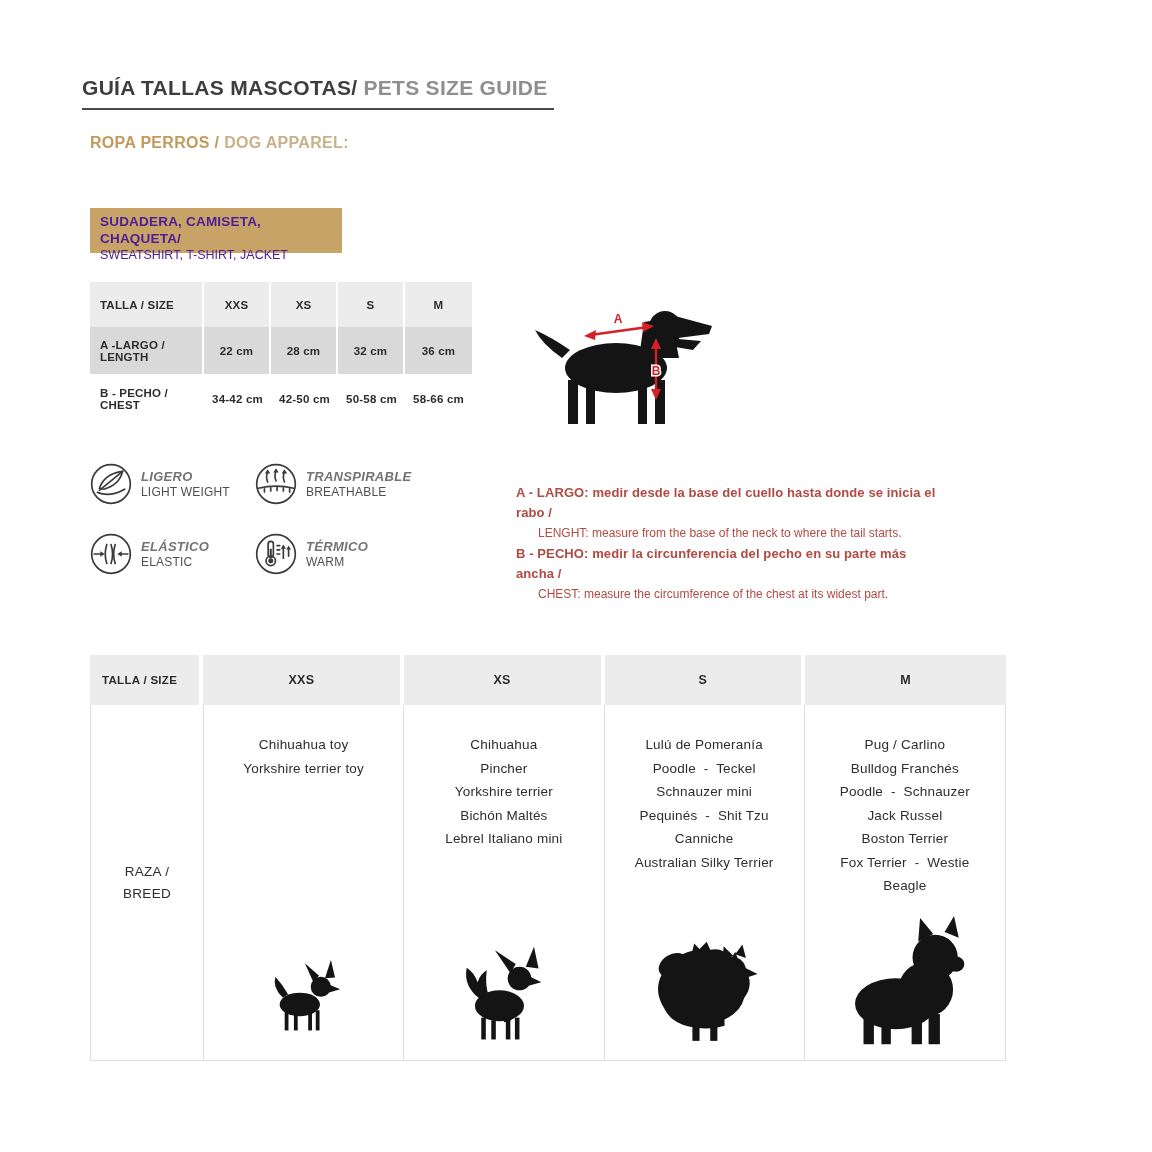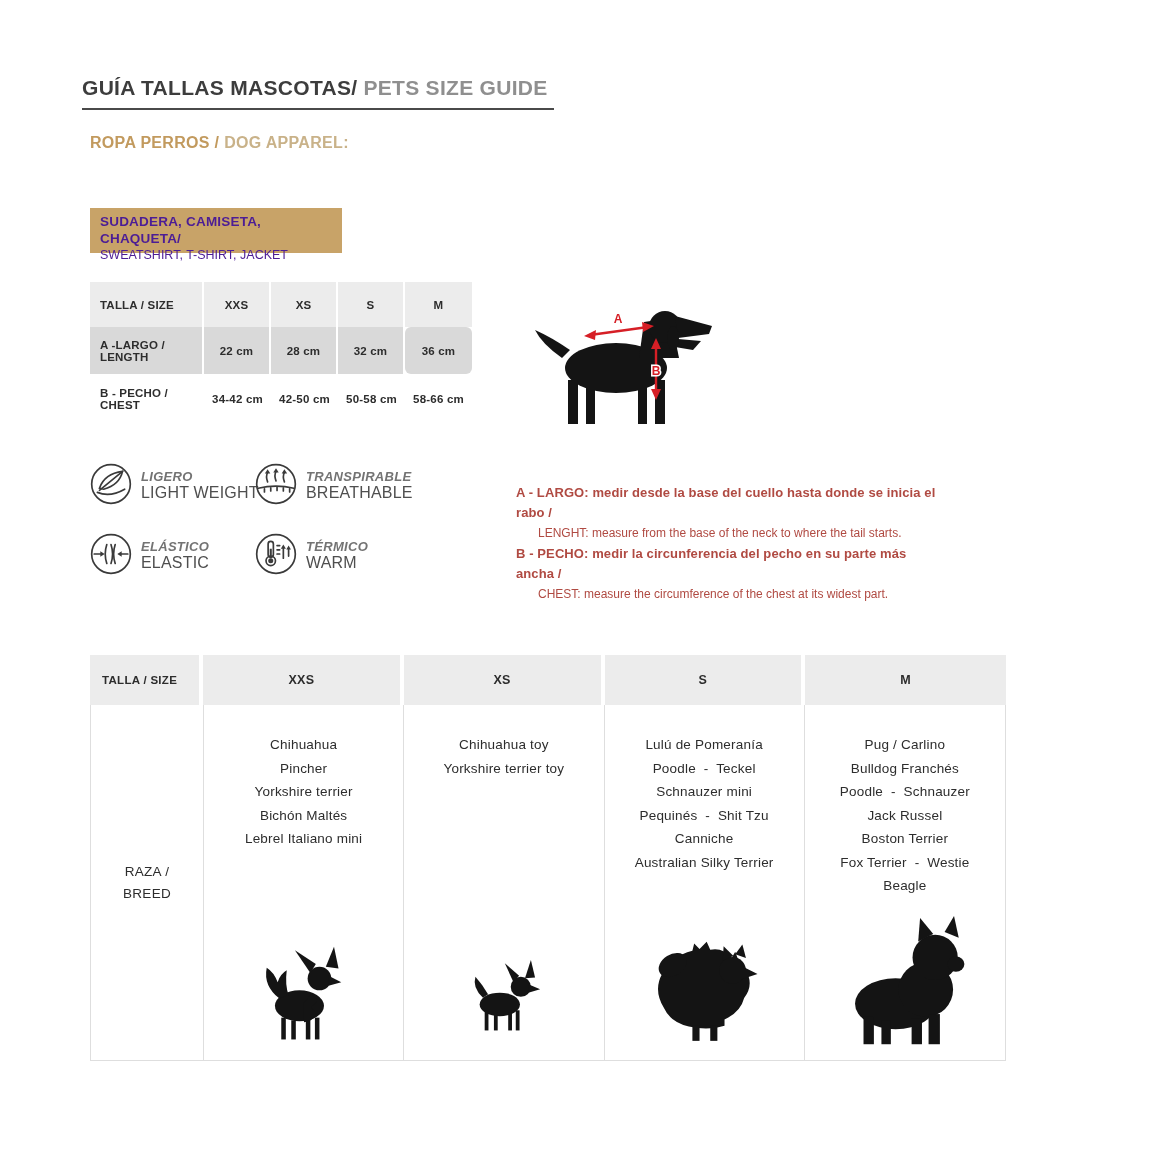--- a/index.html
+++ b/index.html
@@ -38,37 +38,37 @@
   .size-table { position:absolute; left:90px; top:282px; width:382px; }
   .st-row { display:grid; grid-template-columns:114px 67px 67px 67px 67px; }
   .st-row > div { display:flex; align-items:center; justify-content:center;
     font-weight:bold; font-size:11.5px; color:#2d2d2d; letter-spacing:.2px; }
   .st-row > div:first-child { justify-content:flex-start; padding-left:10px; }
   .st-head { height:45px; }
   .st-head > div { background:#ececec; border-right:2px solid #fff; }
   .st-head > div:last-child { border-right:none; }
   .st-a { height:47px; }
   .st-a > div { background:#d9d9d9; border-right:2px solid #fff; }
-  .st-a > div:last-child { border-right:none;border-radius:6px; }
+  .st-a > div:last-child { border-right:none; }
   .st-b { height:49px; }
   .st-b > div { background:#ffffff; }
 
   
   .measure-diagram { position:absolute; left:528px; top:294px; }
   .arrow-label { font:bold 12px "Liberation Sans",sans-serif; fill:#d61f26;
     paint-order:stroke; stroke:#ffffff; stroke-width:3px; }
 
   
   .feature { position:absolute; display:flex; align-items:center; gap:9px; }
   .f1 { left:90px;  top:463px; }
   .f2 { left:255px; top:463px; }
   .f3 { left:90px;  top:533px; }
   .f4 { left:255px; top:533px; }
   .f-es { font-size:13px; font-weight:bold; color:#737373; letter-spacing:.3px; line-height:16px;font-style:italic; }
-  .f-en { font-size:16px; color:#4f4f4f; letter-spacing:.2px; line-height:15px; }
+  .f-en { font-size:12px; color:#4f4f4f; letter-spacing:.2px; line-height:15px; }
 
   
   .notes { position:absolute; left:516px; top:483px; width:430px; color:#b04a42; }
   .note-bold { font-weight:bold; font-size:13px; line-height:20px; letter-spacing:.1px; }
   .note-normal { font-size:12px; line-height:21px; padding-left:22px; }
 
   
   .breed-table { position:absolute; left:90px; top:655px; width:916px; }
   .bt-head { display:grid; grid-template-columns:113px 1fr 1fr 1fr 1fr; height:50px; }
   .bt-head > div { background:#ececec; border-right:4px solid #fff;
@@ -245,57 +245,57 @@
     <div>M</div>
   </div>
   <div class="bt-body">
 
     <div class="raza-cell">
       <div>RAZA /</div>
       <div>BREED</div>
     </div>
 
     <div class="breed-cell">
+      <div class="breed-line">Chihuahua toy</div>
+      <div class="breed-line">Yorkshire terrier toy</div>
+      <svg class="dog-svg dog-xxs" width="84" height="84" viewBox="0 0 100 100">
+        <g fill="#141414">
+          <ellipse cx="45" cy="60" rx="24" ry="14"></ellipse>
+          <path d="M25,52 Q12,40 16,27 Q25,37 31,48 Z"></path>
+          <circle cx="70" cy="39" r="12"></circle>
+          <path d="M61,33 L51,11 L68,26 Z"></path>
+          <path d="M75,29 L82,7 L87,28 Z"></path>
+          <path d="M79,36 L93,42 L79,46 Z"></path>
+          <rect x="27" y="67" width="4.5" height="24"></rect>
+          <rect x="38" y="70" width="4.5" height="21"></rect>
+          <rect x="55" y="70" width="4.5" height="21"></rect>
+          <rect x="64" y="67" width="4.5" height="24"></rect>
+        </g>
+      </svg>
+    </div>
+
+    <div class="breed-cell">
       <div class="breed-line">Chihuahua</div>
       <div class="breed-line">Pincher</div>
       <div class="breed-line">Yorkshire terrier</div>
       <div class="breed-line">Bichón Maltés</div>
       <div class="breed-line">Lebrel Italiano mini</div>
       <svg class="dog-svg dog-xs" width="100" height="100" viewBox="0 0 110 110">
         <g fill="#141414">
           <ellipse cx="50" cy="68" rx="27" ry="17"></ellipse>
           <path d="M28,60 Q10,46 14,26 Q22,31 26,42 Q29,33 36,29 Q34,45 38,56 Z"></path>
           <path d="M63,55 L70,62 L63,70 L70,78 L61,85 L55,86 L54,66 Z"></path>
           <circle cx="72" cy="38" r="13"></circle>
           <path d="M62,32 L45,7 L68,22 Z"></path>
           <path d="M79,25 L88,3 L93,27 Z"></path>
           <path d="M82,35 L96,42 L82,46 Z"></path>
           <rect x="30" y="81" width="5" height="24"></rect>
           <rect x="41" y="84" width="5" height="21"></rect>
           <rect x="57" y="84" width="5" height="21"></rect>
           <rect x="67" y="81" width="5" height="24"></rect>
-        </g>
-      </svg>
-    </div>
-
-    <div class="breed-cell">
-      <div class="breed-line">Chihuahua toy</div>
-      <div class="breed-line">Yorkshire terrier toy</div>
-      <svg class="dog-svg dog-xxs" width="84" height="84" viewBox="0 0 100 100">
-        <g fill="#141414">
-          <ellipse cx="45" cy="60" rx="24" ry="14"></ellipse>
-          <path d="M25,52 Q12,40 16,27 Q25,37 31,48 Z"></path>
-          <circle cx="70" cy="39" r="12"></circle>
-          <path d="M61,33 L51,11 L68,26 Z"></path>
-          <path d="M75,29 L82,7 L87,28 Z"></path>
-          <path d="M79,36 L93,42 L79,46 Z"></path>
-          <rect x="27" y="67" width="4.5" height="24"></rect>
-          <rect x="38" y="70" width="4.5" height="21"></rect>
-          <rect x="55" y="70" width="4.5" height="21"></rect>
-          <rect x="64" y="67" width="4.5" height="24"></rect>
         </g>
       </svg>
     </div>
 
     <div class="breed-cell">
       <div class="breed-line">Lulú de Pomeranía</div>
       <div class="breed-line">Poodle  -  Teckel</div>
       <div class="breed-line">Schnauzer mini</div>
       <div class="breed-line">Pequinés  -  Shit Tzu</div>
       <div class="breed-line">Canniche</div>

